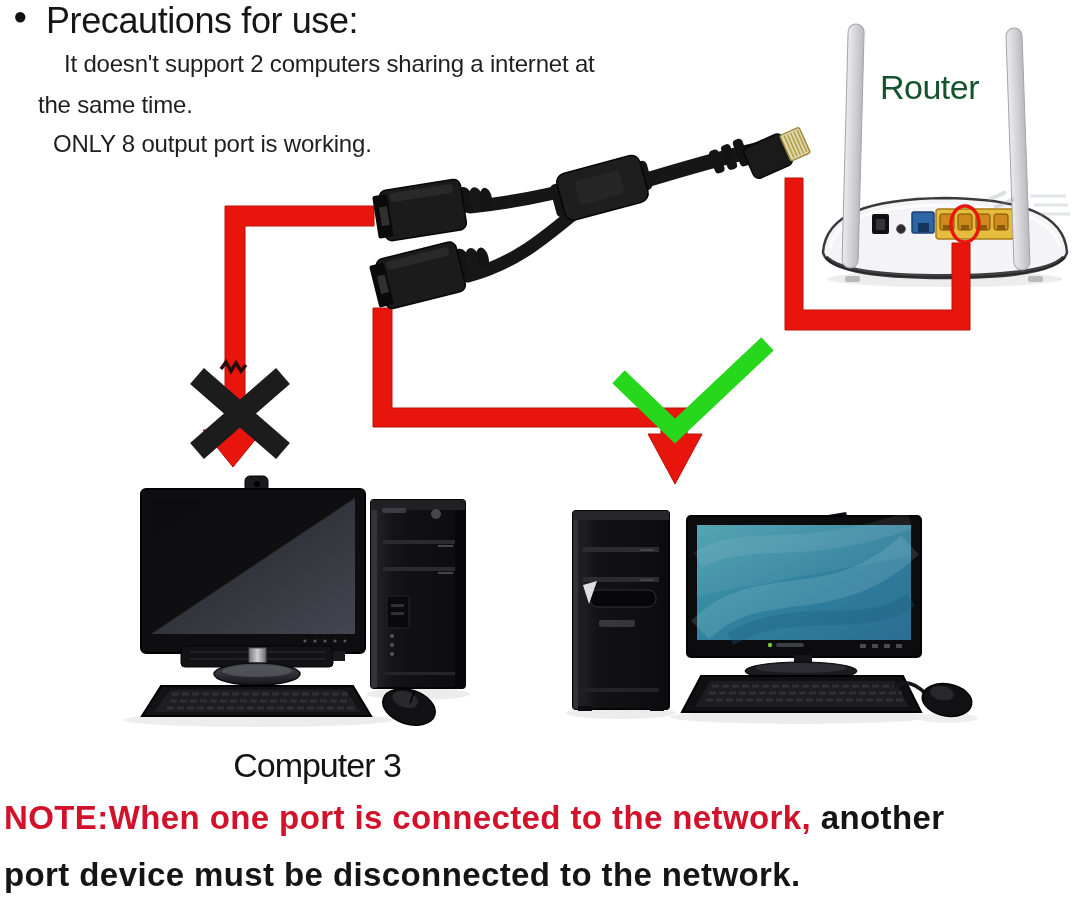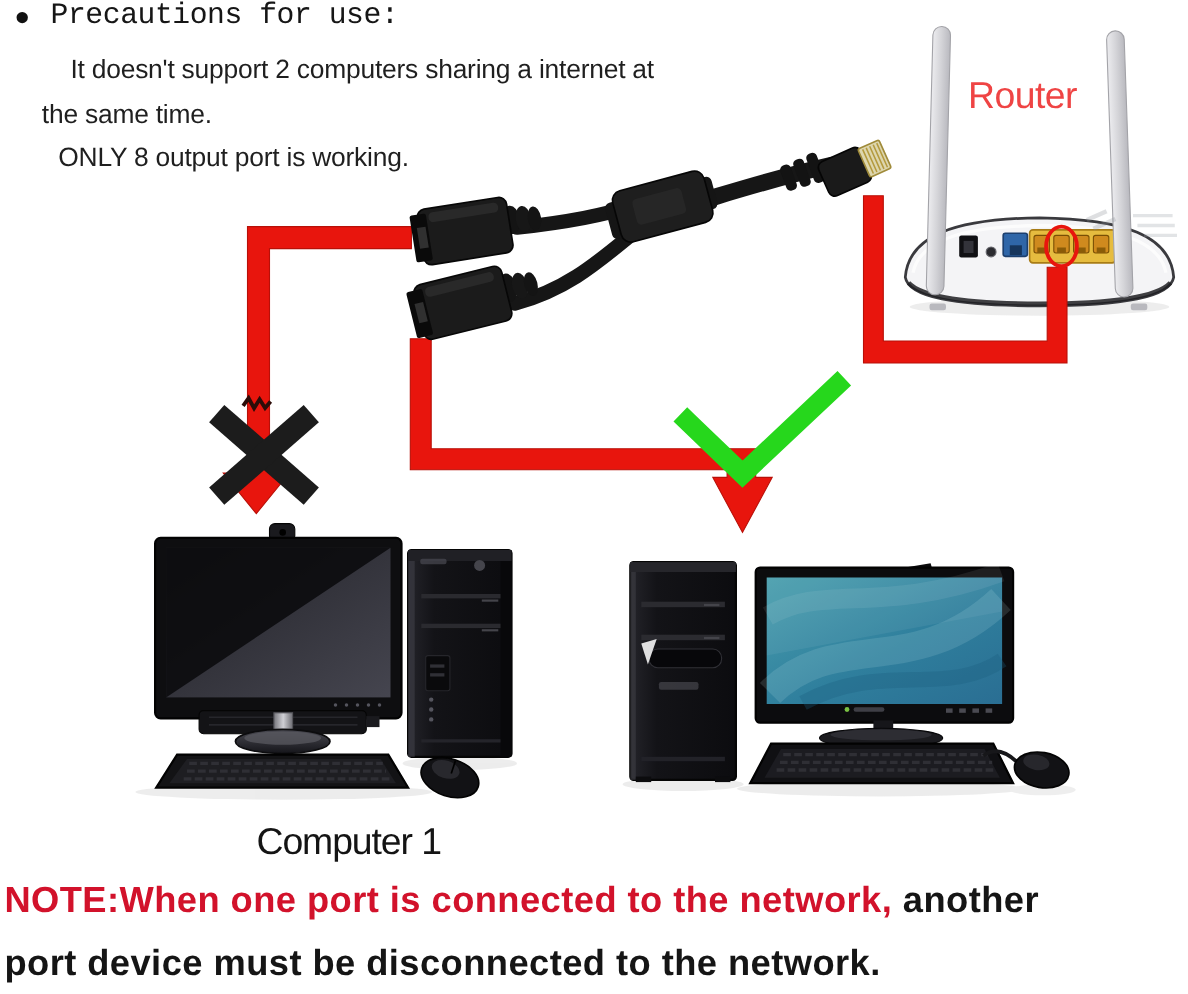--- a/index.html
+++ b/index.html
@@ -3,25 +3,25 @@
 <meta charset="utf-8">
 <style>
   html,body{margin:0;padding:0;background:#ffffff;}
   .stage{
     position:relative;width:1080px;height:904px;overflow:hidden;background:#ffffff;
     font-family:"Liberation Sans","DejaVu Sans",sans-serif;color:#1e1e1e;
   }
   .stage svg{position:absolute;left:0;top:0;}
   .abs{position:absolute;white-space:pre;}
   .bullet{position:absolute;left:13px;top:2px;font-size:24px;color:#111;}
-  .p-title{left:46px;top:0px;font-size:27px;letter-spacing:-0.4px;color:#161616;font-family:Liberation Mono, monospace;}
+  .p-title{left:46px;top:0px;font-size:36px;letter-spacing:-0.4px;color:#161616;}
   .p-line1{left:52px;top:50px;font-size:24px;letter-spacing:-0.2px;color:#1f1f1f;margin-left:12px;}
   .p-line2{left:38px;top:91px;font-size:24px;letter-spacing:-0.2px;color:#1f1f1f;text-align:right;}
   .p-line3{left:53px;top:130px;font-size:24px;letter-spacing:-0.2px;color:#1f1f1f;}
-  .router-label{left:880px;top:68px;font-size:34px;letter-spacing:-0.5px;color:#ef4444;}
+  .router-label{left:880px;top:68px;font-size:34px;letter-spacing:-0.5px;color:#14532d;}
   .device-label{top:746px;width:220px;text-align:center;font-size:34px;letter-spacing:-1px;color:#141414;}
   .comp1{left:207px;}
   .comp2{left:693px;}
   .note{position:absolute;left:4px;font-weight:bold;font-size:33px;letter-spacing:0.4px;line-height:1;white-space:pre;}
   .note-1{top:801px;}
   .note-2{top:858px;color:#151515;}
   .note-red{color:var(--note-red,#d2122b);}
   .note-black{color:#151515;}
 </style>
 </head>
@@ -298,18 +298,18 @@
     </g>
   </svg>
 
   <span class="bullet">●</span>
   <div class="abs p-title">Precautions for use:</div>
   <div class="abs p-line1">It doesn't support 2 computers sharing a internet at</div>
   <div class="abs p-line2">the same time.</div>
   <div class="abs p-line3">ONLY 8 output port is working.</div>
 
   <div class="abs router-label">Router</div>
-  <div class="abs device-label comp1">Computer 1</div>
+  <div class="abs device-label comp1">Computer 3</div>
 
   <div class="note note-2">port device must be disconnected to the network.</div>
   <div class="note note-1"><span class="note-red">NOTE:When one port is connected to the network,</span><span class="note-black"> another</span></div>
 
 </div>
 
 </body></html>

